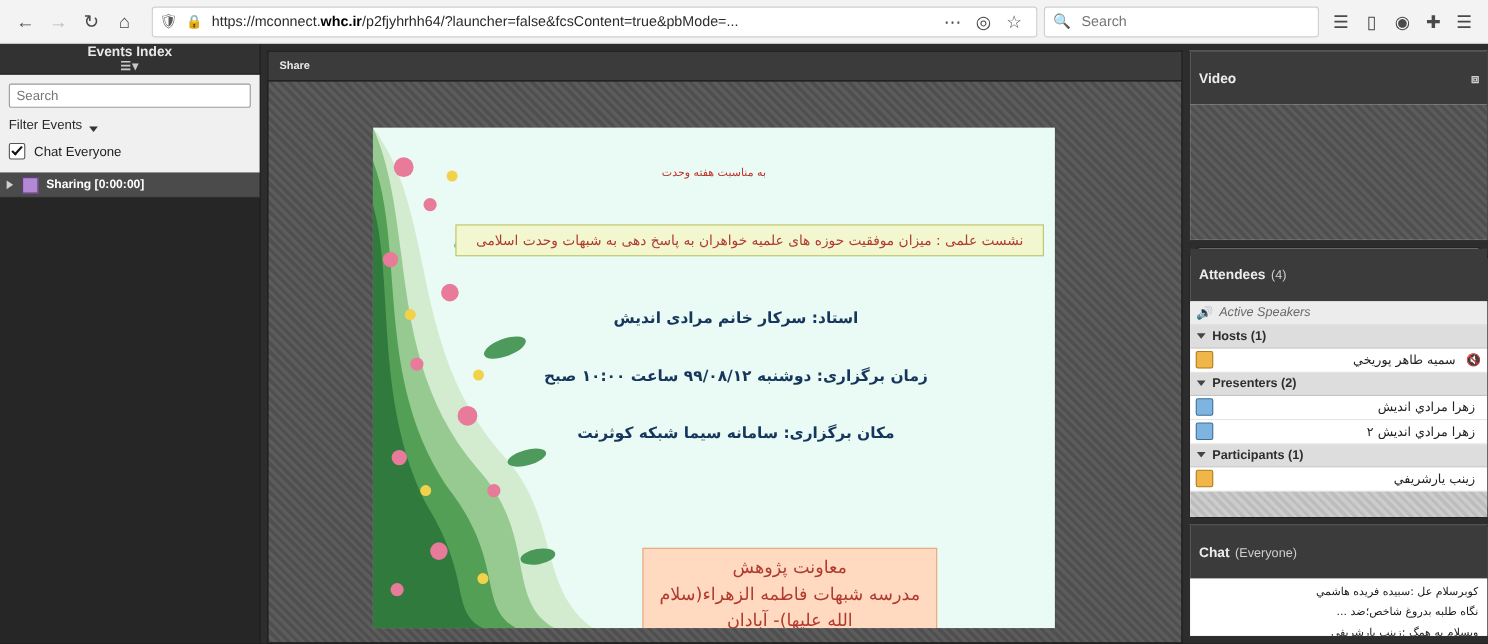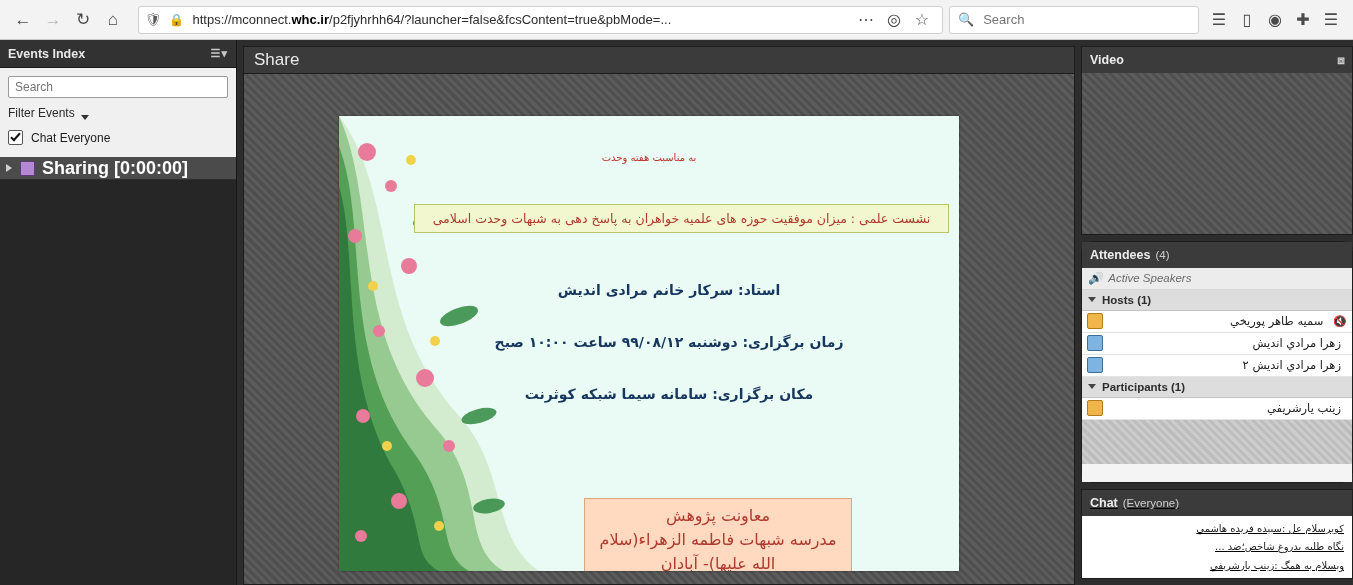--- a/index.html
+++ b/index.html
@@ -112,20 +112,21 @@
     height: 27px;
     background: #323232;
     border-bottom: 1px solid #1a1a1a;
     display: flex;
     align-items: center;
     padding: 0 8px;
     color: #e8e8e8;
     font-size: 12.5px;
     font-weight: bold;
     justify-content: space-between;
+    flex-direction: column;
   }
   .pod-header .menu-dots {
     font-size: 11px;
     color: #c8c8c8;
     letter-spacing: 1px;
   }
   .events-body {
     background: #f0f0f0;
     padding: 8px 8px 4px 8px;
   }
@@ -179,21 +180,21 @@
     border: solid #111;
     border-width: 0 2px 2px 0;
     transform: rotate(42deg);
   }
   .event-row {
     height: 22px;
     background: #4b4b4b;
     display: flex;
     align-items: center;
     color: #fff;
-    font-size: 18px;
+    font-size: 11px;
     font-weight: bold;
     padding-left: 6px;
     border-bottom: 1px solid #2e2e2e;
   }
   .tri-right {
     width: 0; height: 0;
     border-top: 4px solid transparent;
     border-bottom: 4px solid transparent;
     border-left: 6px solid #cfcfcf;
     margin-right: 8px;
@@ -215,25 +216,25 @@
     background: #2d2d2d;
     border-right: 6px solid #2d2d2d;
     border-left: 6px solid #2d2d2d;
     padding-top: 6px;
     box-sizing: border-box;
   }
   .share-header {
     height: 26px;
     background: #3b3b3b;
     color: #e9e9e9;
-    font-size: 17px;
+    font-size: 10px;
     display: flex;
     align-items: center;
     padding: 0 10px;
-    font-weight: normal;
+    font-weight: bold;
     border: 1px solid #1d1d1d;
     border-bottom: none;
   }
   .share-canvas {
     flex: 1 1 auto;
     background:
       repeating-linear-gradient(45deg, #4f4f4f 0px, #4f4f4f 3px, #5c5c5c 3px, #5c5c5c 6px);
     position: relative;
     border: 1px solid #1d1d1d;
     overflow: hidden;
@@ -309,21 +310,21 @@
     display: flex;
     flex-direction: column;
     margin-bottom: 6px;
   }
   .pod-title {
     height: 26px;
     background: #3b3b3b;
     color: #ededed;
     display: flex;
     align-items: center;
-    padding: 0 8px;
+    padding: 11px 8px;
     font-size: 12.5px;
     font-weight: bold;
     justify-content: space-between;
     flex: 0 0 auto;
   }
   .pod-title .count { font-weight: normal; color: #cfcfcf; margin-left: 5px; font-size: 11.5px;}
   .video-pod { height: 190px; }
   .video-body {
     flex: 1 1 auto;
     background:
@@ -379,21 +380,21 @@
     border: 1px solid #b07b18;
     flex: 0 0 auto;
   }
   .av.presenter { background: #7fb4e0; border-color: #3b6f99; }
   .att-badge { color: #c0392b; font-size: 11px; margin-left: 4px; }
   .att-filler {
     flex: 1 1 auto;
     background:
       repeating-linear-gradient(45deg, #bdbdbd 0px, #bdbdbd 3px, #cccccc 3px, #cccccc 6px);
   }
-  .chat-pod { flex: 1 1 auto; min-height: 0; text-decoration: underline; }
+  .chat-pod { flex: 1 1 auto; min-height: 0; }
   .chat-body {
     flex: 1 1 auto;
     background: #fff;
     padding: 4px 8px;
     overflow: hidden;
     direction: rtl;
     text-align: right;
     font-size: 10px;
     color: #1a1a1a;
     font-family: "DejaVu Sans", sans-serif;
@@ -540,20 +541,24 @@
           <div class="group-hdr">
             <span class="tri-dn"></span>
             <span>Hosts (1)</span>
           </div>
           <div class="att-row">
             <span class="att-badge">🔇</span>
             <span class="att-name">سميه طاهر پوريخي</span>
             <span class="av"></span>
           </div>
 
+          <div class="group-hdr">
+            <span class="tri-dn"></span>
+            <span>Presenters (2)</span>
+          </div>
           <div class="att-row">
             <span class="att-name">زهرا مرادي انديش</span>
             <span class="av presenter"></span>
           </div>
           <div class="att-row">
             <span class="att-name">زهرا مرادي انديش ۲</span>
             <span class="av presenter"></span>
           </div>
 
           <div class="group-hdr">

